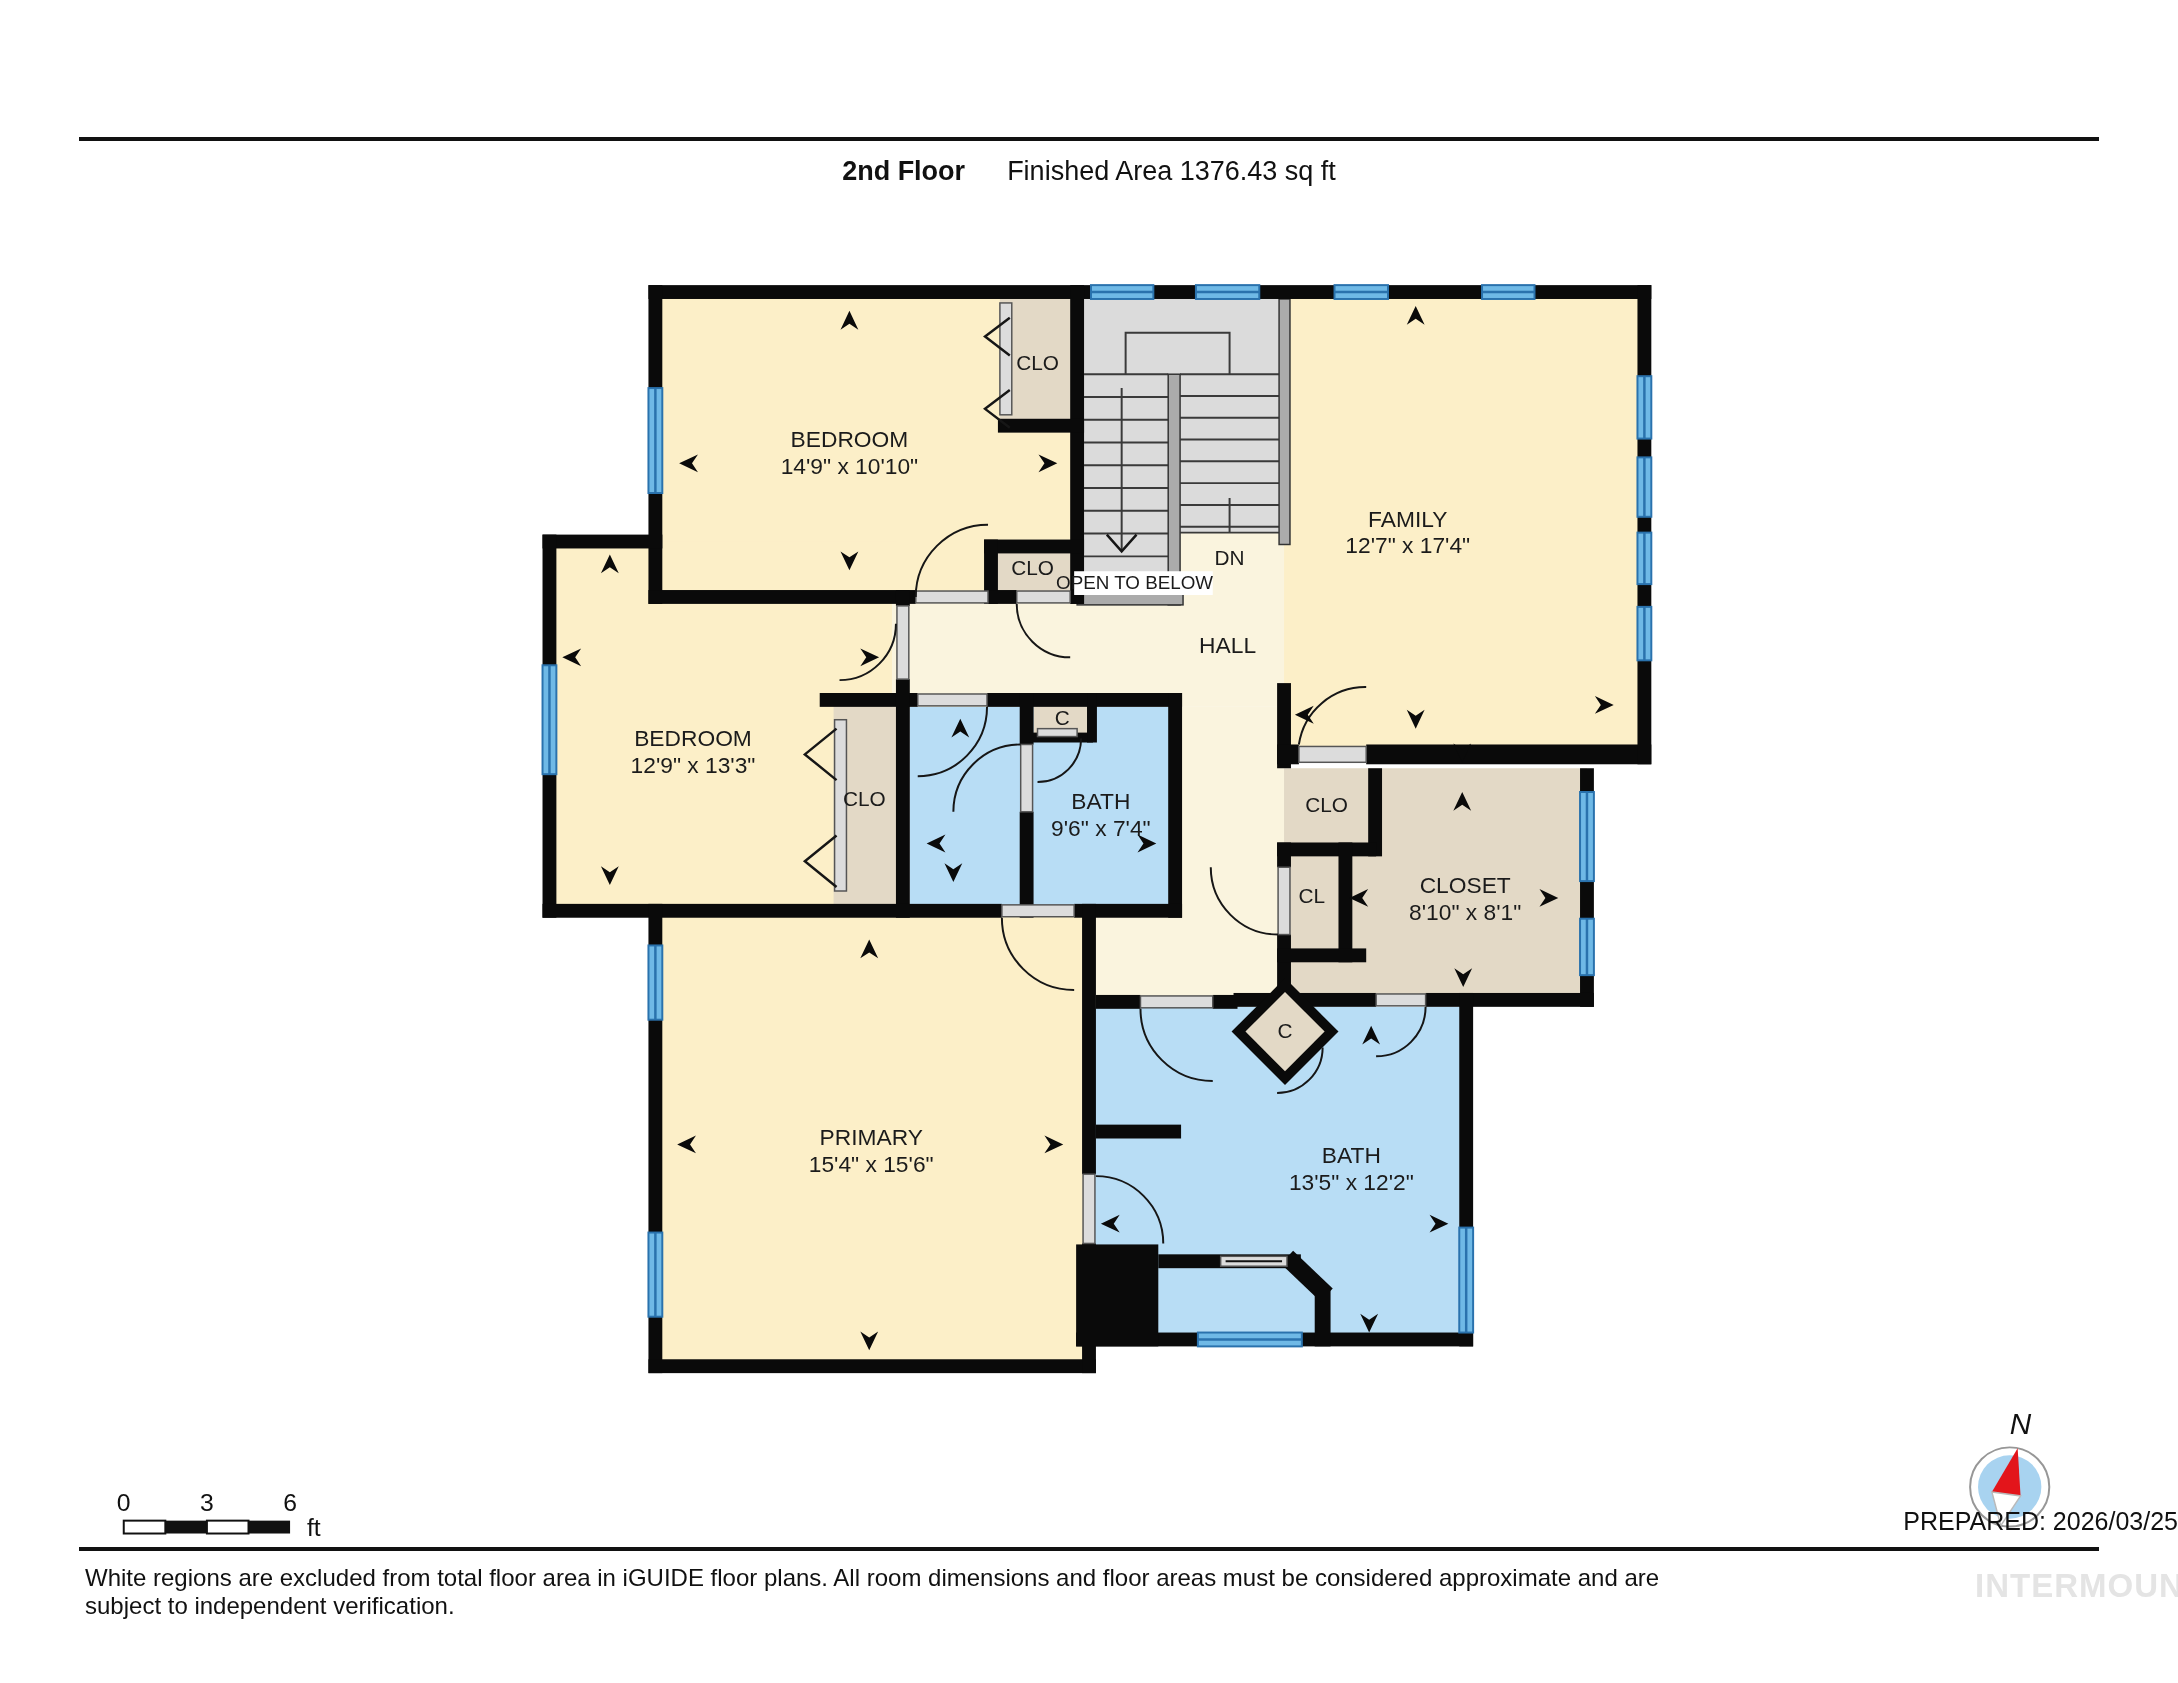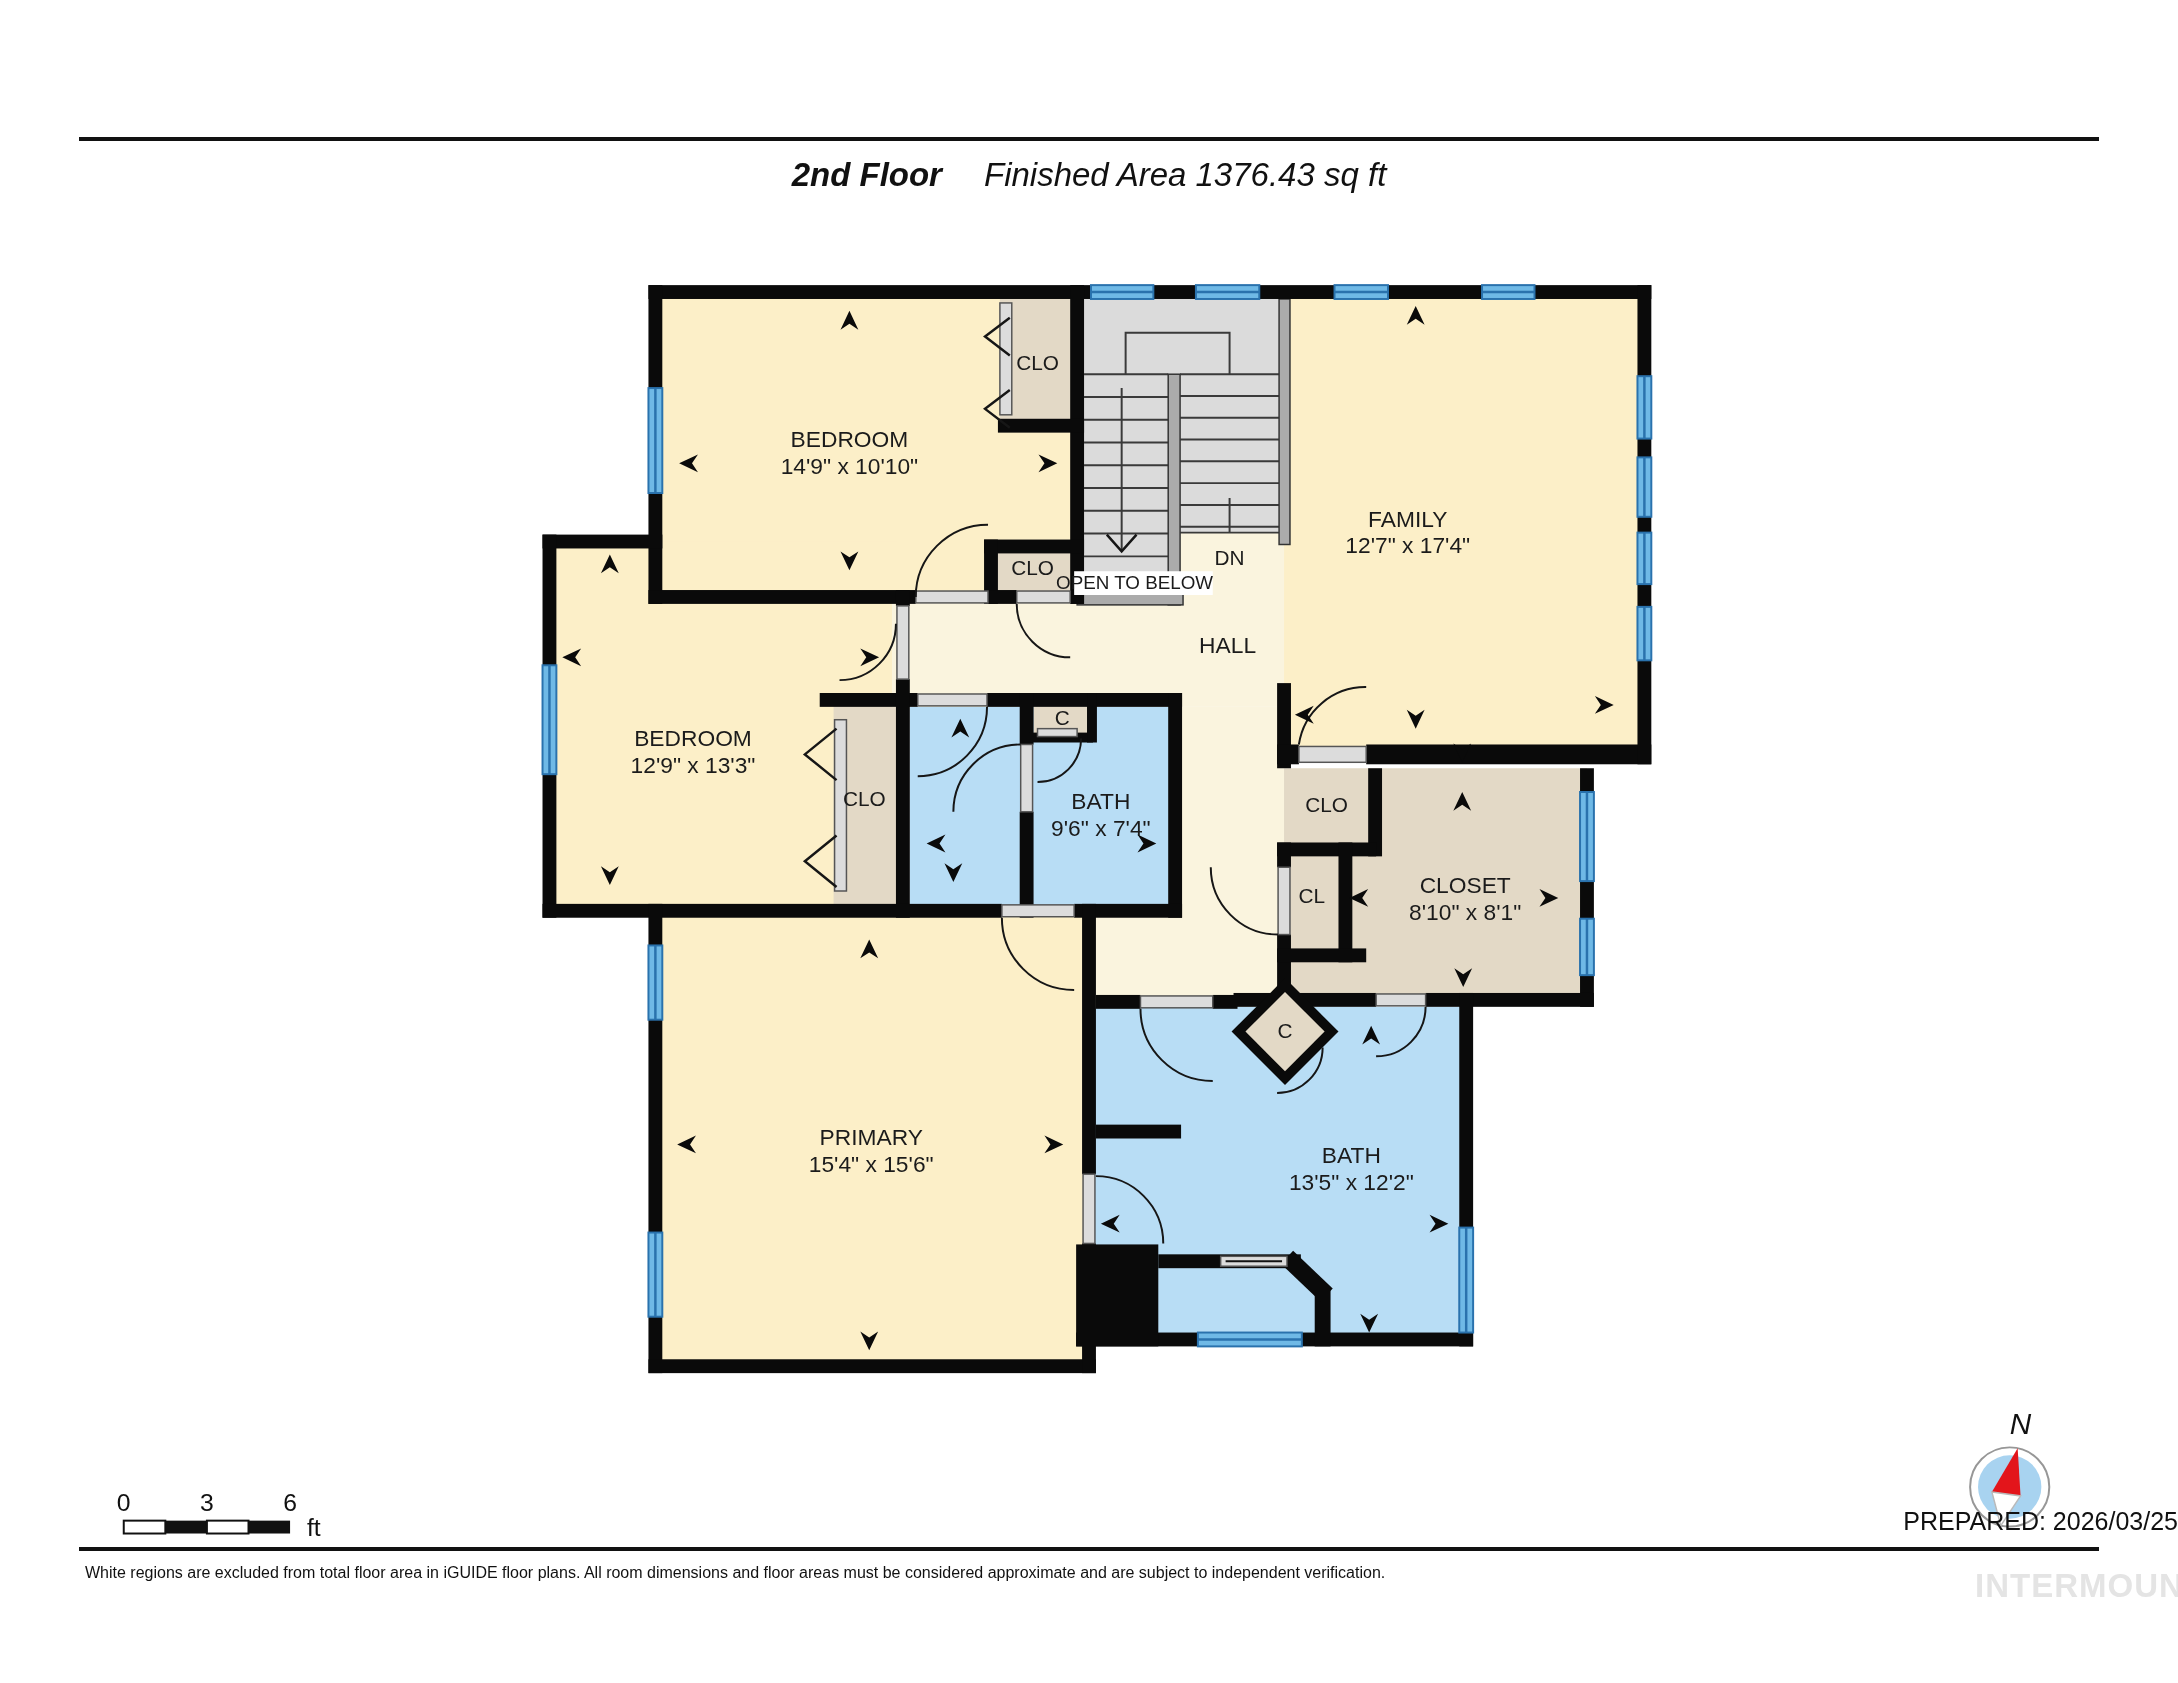--- a/index.html
+++ b/index.html
@@ -1,27 +1,27 @@
 <!DOCTYPE html>
 <html><head>
 <meta charset="utf-8">
 <style>
   html,body{margin:0;padding:0;background:#ffffff;}
   .page{position:relative;width:2178px;height:1683px;background:#fff;overflow:hidden;
         font-family:"Liberation Sans", sans-serif;color:#111;}
   .title{position:absolute;top:71px;left:0;width:2178px;text-align:center;
          font-size:46px;font-weight:bold;letter-spacing:0.5px;}
   .title-rule{position:absolute;top:137px;left:79px;width:2020px;height:4px;background:#111;}
-  .subtitle{position:absolute;top:156px;left:0;width:2178px;text-align:center;font-size:33px;font-style:italic;}
+  .subtitle{position:absolute;top:156px;left:0;width:2178px;text-align:center;font-size:27px;}
   .subtitle .floor{font-weight:bold;}
   .subtitle .area{margin-left:42px;}
   svg.plan{position:absolute;left:0;top:0;}
   .prepared{position:absolute;top:1507px;left:0;width:2178px;text-align:right;font-size:25px;}
   .bottom-rule{position:absolute;top:1547px;left:79px;width:2020px;height:4px;background:#111;}
-  .disclaimer{position:absolute;top:1564px;left:85px;width:1634px;font-size:16px;}
+  .disclaimer{position:absolute;top:1564px;left:85px;width:1634px;font-size:24px;}
   .watermark{position:absolute;top:1567px;left:1975px;font-size:33px;font-weight:bold;
              color:#e4e4e4;letter-spacing:1px;white-space:nowrap;}
   
   .wall{fill:#0a0a0a;}
   .cream{fill:#FCEFC8;}
   .hallc{fill:#FAF4DE;}
   .tan{fill:#E3D9C6;}
   .blue{fill:#B8DDF5;}
   .stairfill{fill:#DBDBDB;}
   .rail{fill:#ABABAB;stroke:#333;stroke-width:1.5;}

